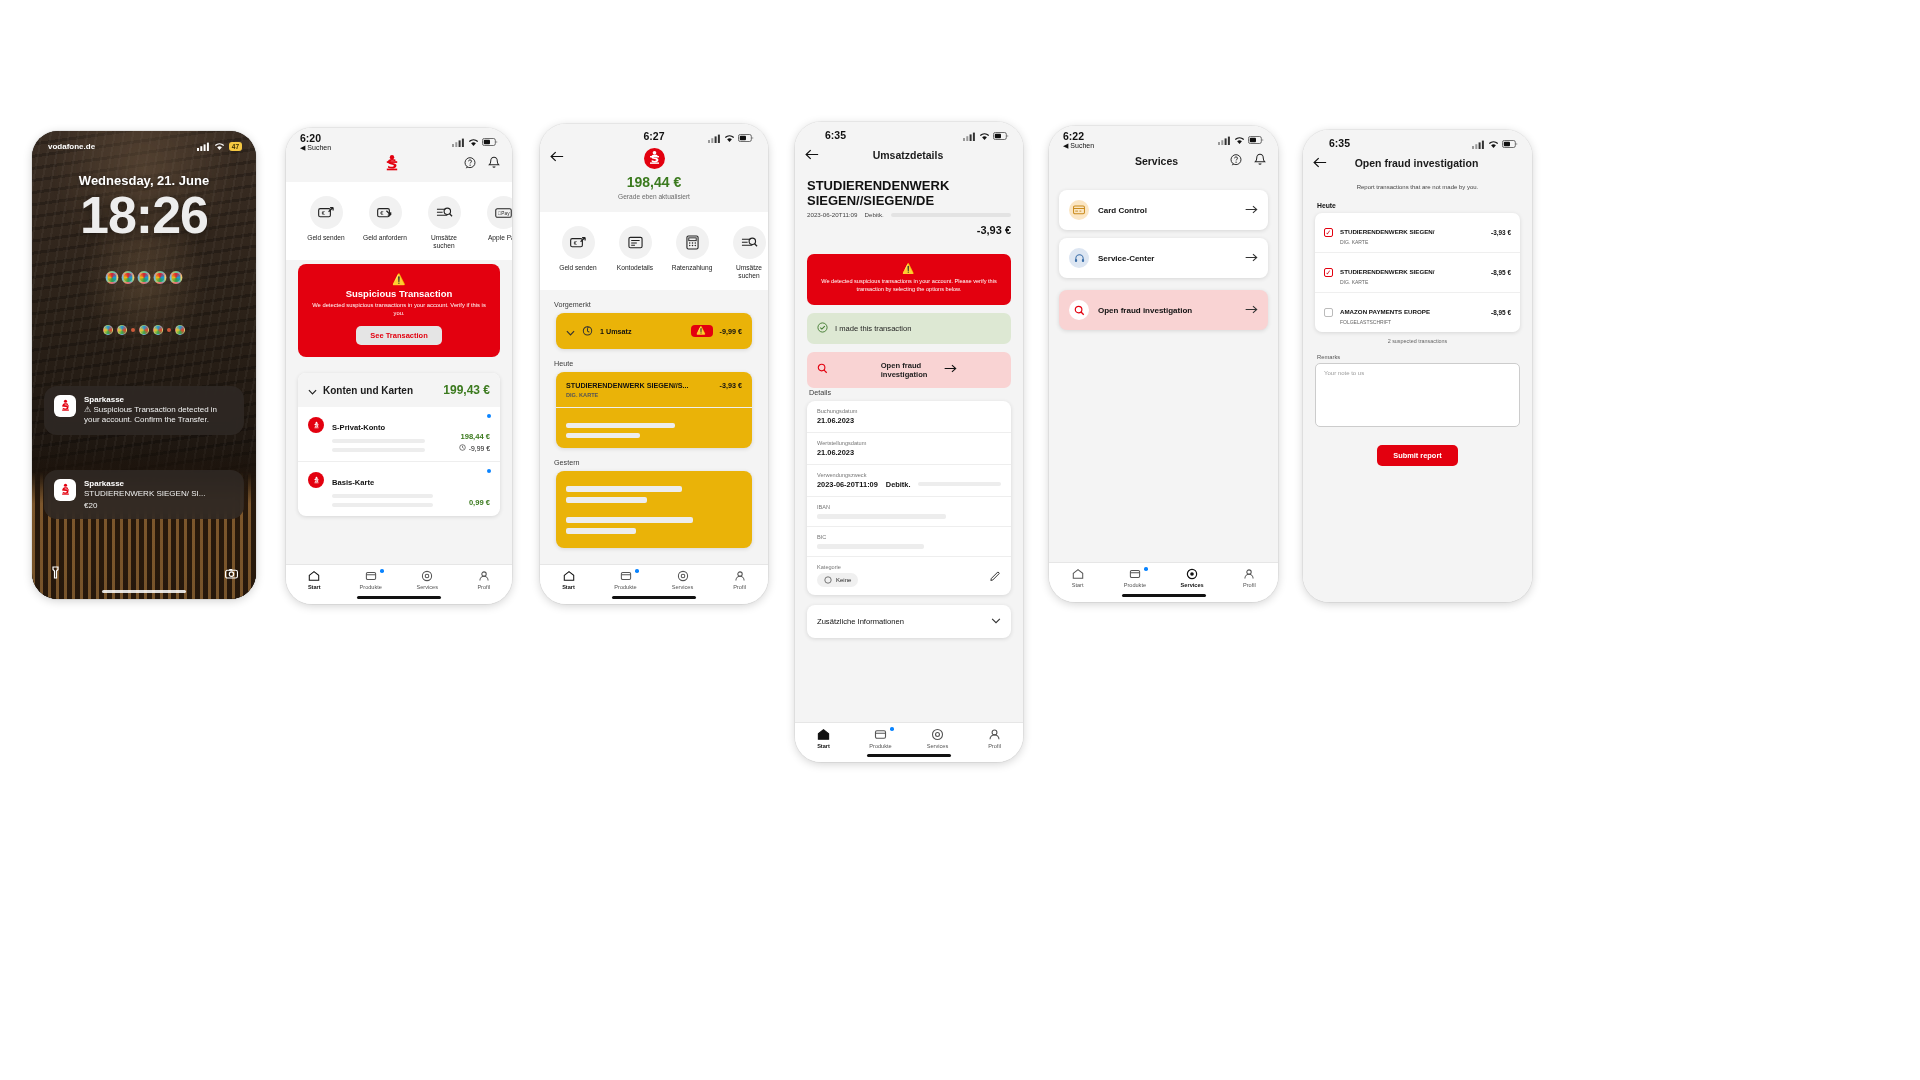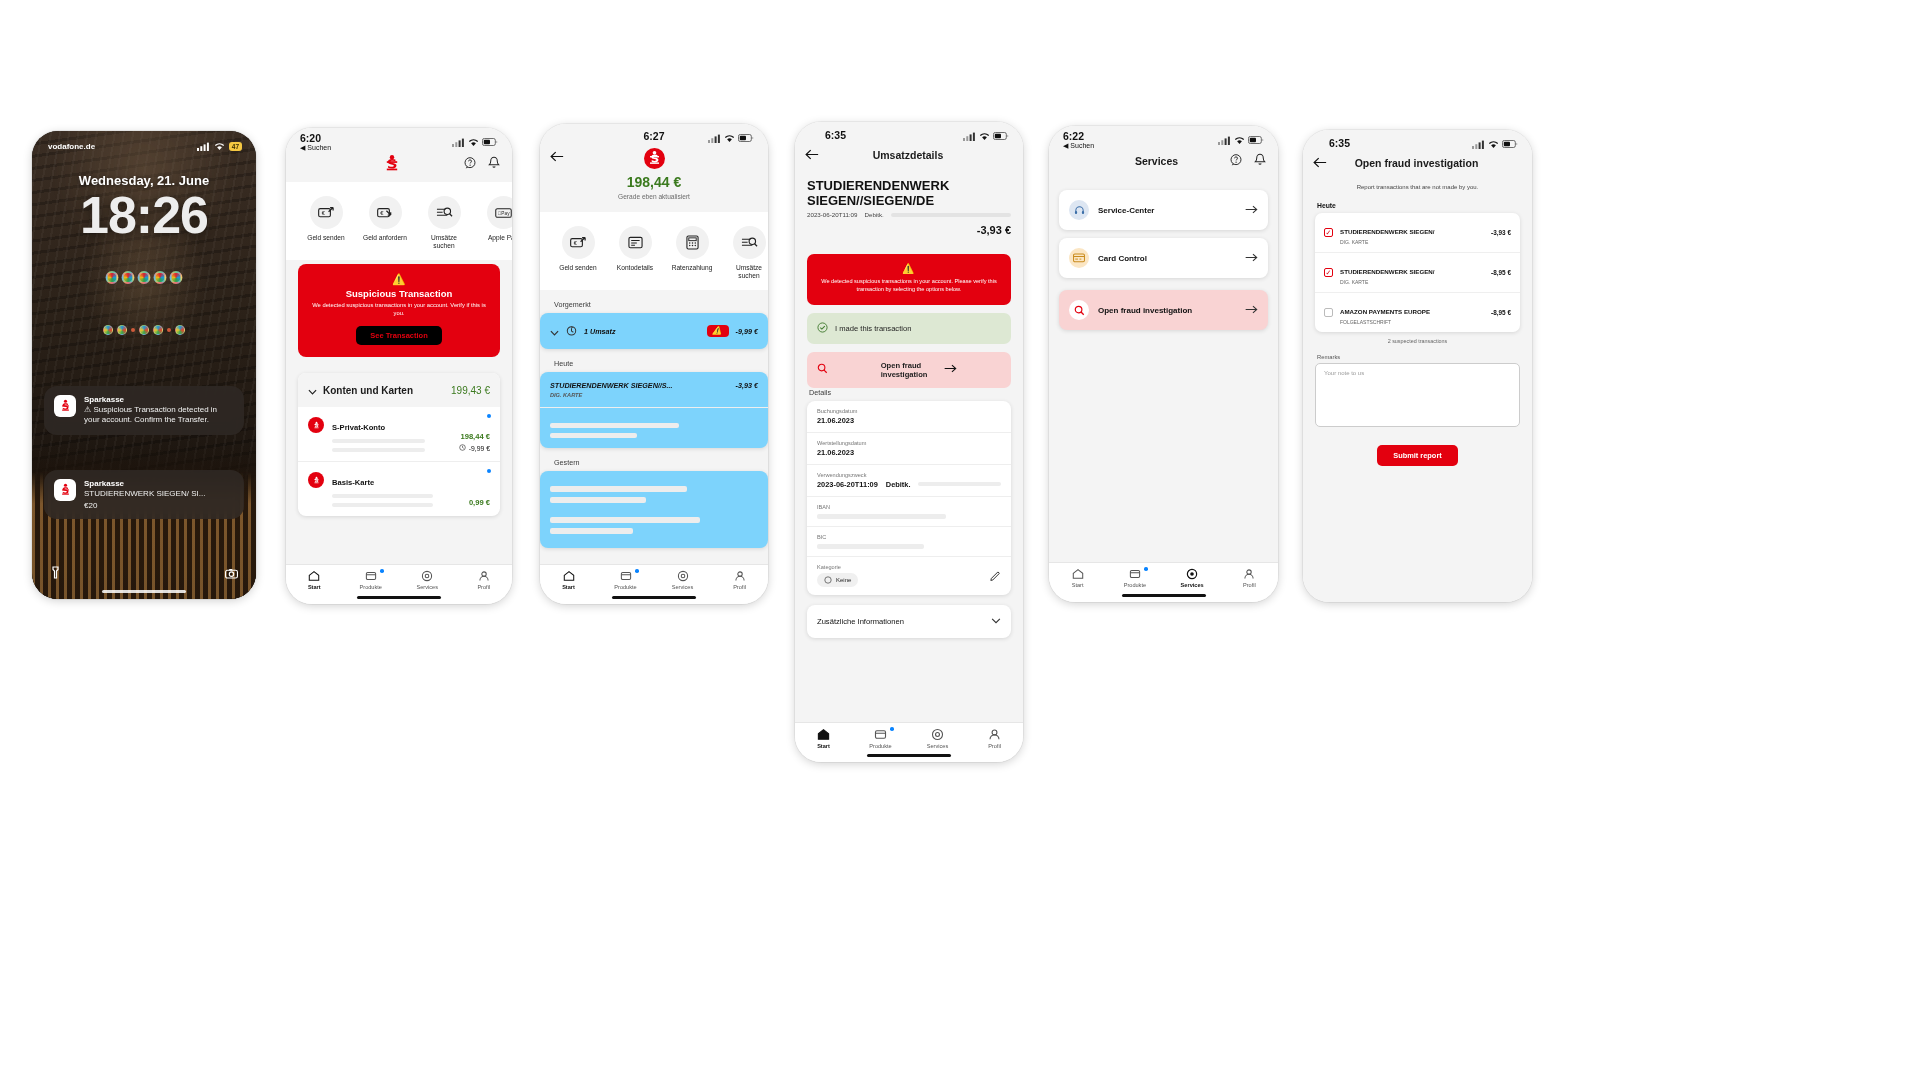--- a/index.html
+++ b/index.html
@@ -55,31 +55,31 @@
 
   
   .alert-card {
     margin: 4px 12px 0 12px; background: #e3000f; border-radius: 8px;
     padding: 10px 10px 12px 10px; text-align: center; color: #fff;
   }
   .alert-warn { font-size: 11px; line-height: 1; }
   .alert-title { font-size: 9.5px; font-weight: bold; margin-top: 3px; }
   .alert-body { font-size: 5.8px; margin-top: 3px; line-height: 1.35; }
   .alert-btn {
-    display: inline-block; background: #000000; color: #e3000f;
+    display: inline-block; background: #e5e5e5; color: #e3000f;
     font-size: 7.5px; font-weight: bold; border-radius: 5px;
     padding: 5px 14px; margin-top: 8px;
   }
 
   
   .acc-card { margin: 16px 12px 0 12px; background: #fff; border-radius: 8px; box-shadow: 0 1px 4px rgba(0,0,0,0.12); overflow: hidden; }
   .acc-head { display:flex; align-items:center; justify-content: space-between; background:#f4f4f4; padding: 8px 10px; }
   .acc-head-left { display:flex; align-items:center; gap:6px; }
   .acc-head-title { font-size: 10px; font-weight: bold; color: #1a1a1a; }
-  .acc-head-amt { font-size: 10px; font-weight: normal; color: #3b7a1e; }
+  .acc-head-amt { font-size: 12px; font-weight: bold; color: #3b7a1e; }
   .acc-row { display:flex; padding: 9px 10px; gap: 8px; border-bottom: 1px solid #eee; position: relative; }
   .acc-badge { width:16px; height:16px; border-radius:50%; background:#e3000f; display:flex; align-items:center; justify-content:center; flex:none; margin-top:1px;}
   .acc-col { flex:1; }
   .acc-name { font-size: 7.6px; font-weight: bold; color:#111; }
   .skel { height: 4px; background: #ededed; border-radius: 2px; margin-top: 5px; }
   .acc-right { text-align:right; display:flex; flex-direction:column; align-items:flex-end; justify-content:flex-end; }
   .acc-amt { font-size: 7.6px; font-weight: bold; color:#3b7a1e; }
   .acc-sub { font-size: 6.8px; color:#111; margin-top:3px; display:flex; align-items:center; gap:3px; }
   .blue-dot { width:4px; height:4px; border-radius:50%; background:#0a84ff; position:absolute; right:9px; top:7px; }
 
@@ -133,21 +133,21 @@
   .lock-bottom { position:absolute;bottom:16px;left:0;right:0;display:flex;justify-content:space-between;padding:0 18px;color:#fff;}
   .lock-home { position:absolute;bottom:6px;left:50%;transform:translateX(-50%);width:84px;height:3.5px;border-radius:2px;background:rgba(255,255,255,.85);}
 
   
   .bal-head { background:#f4f4f4; padding: 2px 0 12px 0; text-align:center; }
   .bal-logo { display:flex; justify-content:center; }
   .bal-amt { font-size: 14px; font-weight:bold; color:#3b7a1e; margin-top:5px; }
   .bal-sub { font-size: 6.6px; color:#6b6b6b; margin-top:3px; }
   .backarrow { position:absolute; left:10px; top:27px; font-size:13px; color:#111; line-height:1; }
   .sec-label { font-size: 7.2px; color:#3a3a3a; margin: 10px 12px 4px 14px; }
-  .tx-card { margin: 0 0; background:#7dd3fc; border-radius:8px; box-shadow:0 1px 4px rgba(0,0,0,0.12);font-style:italic; }
+  .tx-card { margin: 0 16px; background:#eab308; border-radius:8px; box-shadow:0 1px 4px rgba(0,0,0,0.12); }
   .tx-row { display:flex; align-items:center; gap:7px; padding: 9px 10px; }
   .tx-name { font-size:7.2px; font-weight:bold; color:#111; flex:1; }
   .tx-amt { font-size:7.2px; font-weight:bold; color:#111; }
   .tx-sub { font-size:5.6px; color:#555; margin-top:2px; }
   .warn-badge { background:#e3000f; border-radius:4px; padding:2px 6px; font-size:8px; line-height:1;}
 
   
   .det-head { background:#f4f4f4; padding: 8px 12px 10px 12px; }
   .det-title { font-size: 13px; font-weight:bold; color:#111; }
   .det-meta { font-size: 6.2px; color:#444; margin-top:3px; display:flex; gap:7px; align-items:center;}
@@ -860,43 +860,43 @@
             <svg width="12" height="13" viewBox="0 0 13 14">
                 <path d="M6.5 1.4c-2.1 0-3.5 1.5-3.5 3.6 0 3-.9 3.8-1.5 4.4h10c-.6-.6-1.5-1.4-1.5-4.4 0-2.1-1.4-3.6-3.5-3.6z" fill="none" stroke="#222" stroke-width="1.1"></path>
                 <path d="M5.2 11.3a1.4 1.4 0 0 0 2.6 0" fill="none" stroke="#222" stroke-width="1.1"></path>
               </svg>
           </span>
         </span>
       </div>
 
       <div style="background:#f4f4f4;padding-top:4px;">
         <div class="srv-card">
+          <span class="srv-ico" style="background:#fbe6c4;">
+            <svg width="12" height="10" viewBox="0 0 13 10">
+                <rect x="0.6" y="0.6" width="11.8" height="8.4" rx="1.4" fill="none" stroke="#c98b1c" stroke-width="1.1"></rect>
+                <path d="M0.6 3.4h11.8" stroke="#c98b1c" stroke-width="1.1"></path>
+                <path d="M2.4 6.2h3M7 6.2h2" stroke="#c98b1c" stroke-width="1"></path>
+              </svg>
+          </span>
+          <span class="srv-label">Card Control</span>
+          <span class="srv-arrow">
+            <svg width="13" height="9" viewBox="0 0 14 10">
+                <path d="M0.5 5h12M8.6 1.2 12.8 5 8.6 8.8" fill="none" stroke="#333" stroke-width="1.2"></path>
+              </svg>
+          </span>
+        </div>
+        <div class="srv-card">
           <span class="srv-ico" style="background:#dde6f2;">
             <svg width="11" height="11" viewBox="0 0 12 12">
                 <path d="M2 7V6a4 4 0 0 1 8 0v1" fill="none" stroke="#3b6ea8" stroke-width="1.1"></path>
                 <rect x="1" y="6.6" width="2.4" height="3.2" rx="1" fill="#3b6ea8"></rect>
                 <rect x="8.6" y="6.6" width="2.4" height="3.2" rx="1" fill="#3b6ea8"></rect>
               </svg>
           </span>
           <span class="srv-label">Service-Center</span>
-          <span class="srv-arrow">
-            <svg width="13" height="9" viewBox="0 0 14 10">
-                <path d="M0.5 5h12M8.6 1.2 12.8 5 8.6 8.8" fill="none" stroke="#333" stroke-width="1.2"></path>
-              </svg>
-          </span>
-        </div>
-        <div class="srv-card">
-          <span class="srv-ico" style="background:#fbe6c4;">
-            <svg width="12" height="10" viewBox="0 0 13 10">
-                <rect x="0.6" y="0.6" width="11.8" height="8.4" rx="1.4" fill="none" stroke="#c98b1c" stroke-width="1.1"></rect>
-                <path d="M0.6 3.4h11.8" stroke="#c98b1c" stroke-width="1.1"></path>
-                <path d="M2.4 6.2h3M7 6.2h2" stroke="#c98b1c" stroke-width="1"></path>
-              </svg>
-          </span>
-          <span class="srv-label">Card Control</span>
           <span class="srv-arrow">
             <svg width="13" height="9" viewBox="0 0 14 10">
                 <path d="M0.5 5h12M8.6 1.2 12.8 5 8.6 8.8" fill="none" stroke="#333" stroke-width="1.2"></path>
               </svg>
           </span>
         </div>
         <div class="srv-card hl" style="margin-top:12px;">
           <span class="srv-ico" style="background:#fff;">
             <svg width="11" height="11" viewBox="0 0 12 12">
                 <circle cx="5" cy="5" r="3.6" fill="none" stroke="#E3000F" stroke-width="1.3"></circle>

